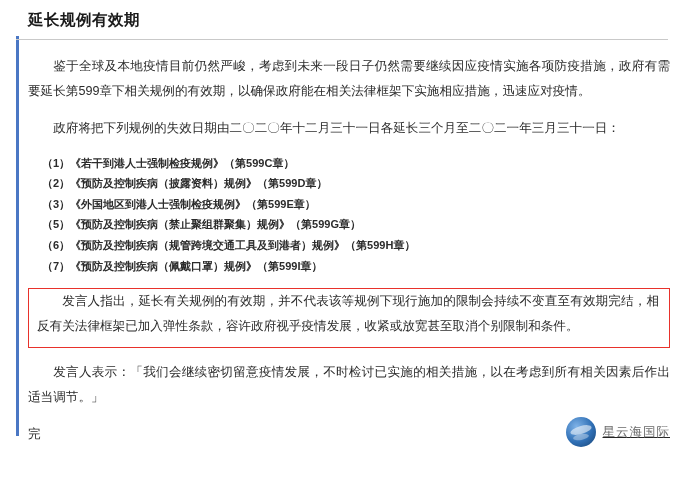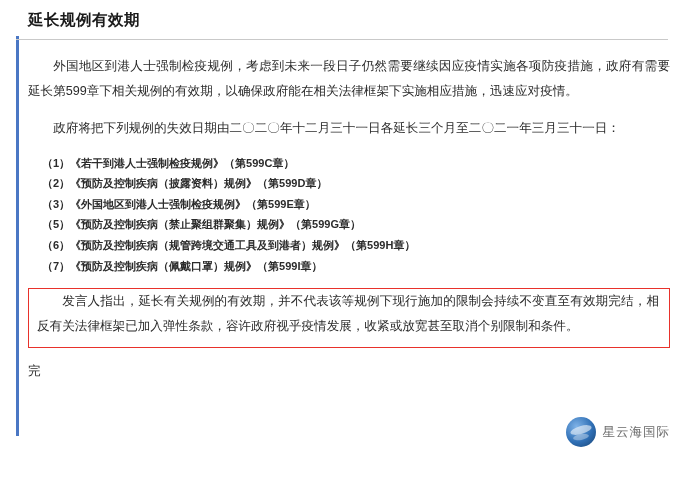--- a/index.html
+++ b/index.html
@@ -97,20 +97,21 @@
     margin: 0 0 10px 0;
     color: #2b2b2b;
   }
   .footer-brand {
     position: absolute;
     right: 14px;
     bottom: 10px;
     display: flex;
     align-items: center;
     gap: 7px;
+    text-decoration: underline;
   }
   .brand-logo {
     width: 30px;
     height: 30px;
     border-radius: 50%;
     background: radial-gradient(circle at 35% 32%, #7fb3e8 0%, #2f6fb5 55%, #17406f 100%);
     position: relative;
     flex: none;
     overflow: hidden;
   }
@@ -148,36 +149,37 @@
 
 <div class="page">
 
   <div class="left-rule"></div>
 
   <div class="content">
 
     <div class="doc-title">延长规例有效期</div>
     <div class="title-underline"></div>
 
-    <p class="para">外国地区到港人士强制检疫规例，考虑到未来一段日子仍然需要继续因应疫情实施各项防疫措施，政府有需要延长第599章下相关规例的有效期，以确保政府能在相关法律框架下实施相应措施，迅速应对疫情。</p>
+    <p class="para">鉴于全球及本地疫情目前仍然严峻，考虑到未来一段日子仍然需要继续因应疫情实施各项防疫措施，政府有需要延长第599章下相关规例的有效期，以确保政府能在相关法律框架下实施相应措施，迅速应对疫情。</p>
     <p class="para">政府将把下列规例的失效日期由二〇二〇年十二月三十一日各延长三个月至二〇二一年三月三十一日：</p>
 
     <ul class="list">
       <li>（1）《若干到港人士强制检疫规例》（第599C章）</li>
       <li>（2）《预防及控制疾病（披露资料）规例》（第599D章）</li>
       <li>（3）《外国地区到港人士强制检疫规例》（第599E章）</li>
       <li>（5）《预防及控制疾病（禁止聚组群聚集）规例》（第599G章）</li>
       <li>（6）《预防及控制疾病（规管跨境交通工具及到港者）规例》（第599H章）</li>
       <li>（7）《预防及控制疾病（佩戴口罩）规例》（第599I章）</li>
     </ul>
 
     <div class="boxed">
       <p>发言人指出，延长有关规例的有效期，并不代表该等规例下现行施加的限制会持续不变直至有效期完结，相反有关法律框架已加入弹性条款，容许政府视乎疫情发展，收紧或放宽甚至取消个别限制和条件。</p>
     </div>
 
+    <p class="quote-para">发言人表示：「我们会继续密切留意疫情发展，不时检讨已实施的相关措施，以在考虑到所有相关因素后作出适当调节。」</p>
 
     <p class="end-mark">完</p>
 
   </div>
 
   <div class="footer-brand">
     <div class="brand-logo"></div>
     <div class="brand-text">星云海国际</div>
   </div>
 

